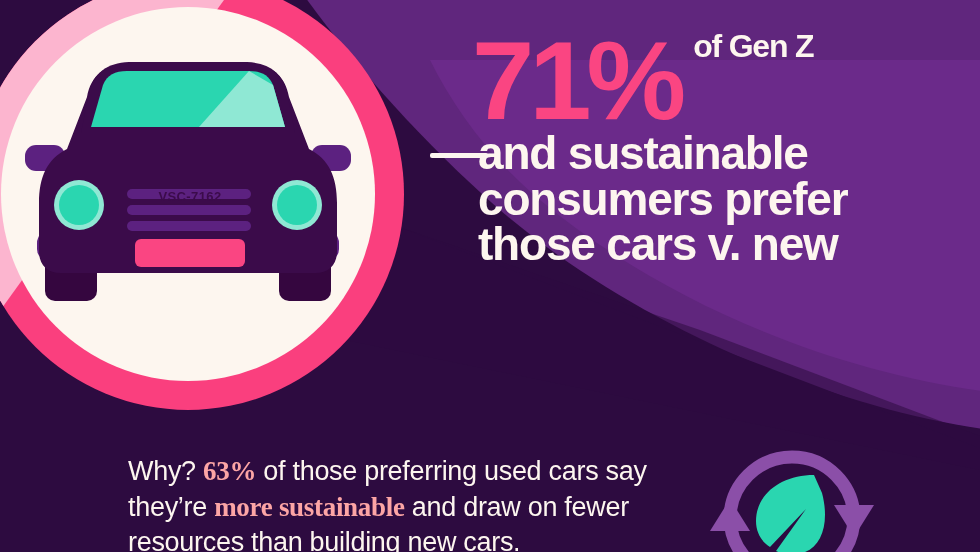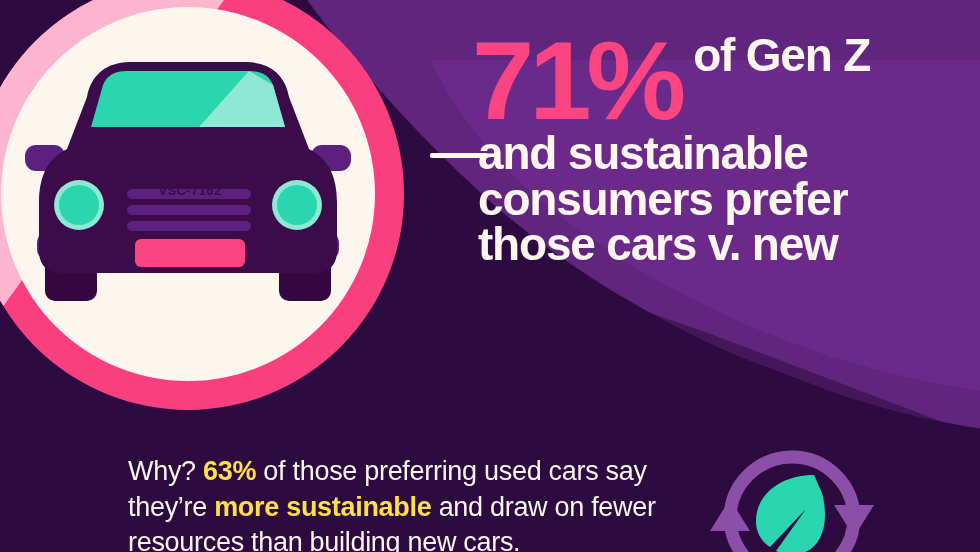--- a/index.html
+++ b/index.html
@@ -108,21 +108,21 @@
     margin-top: -2px;
   }
   .hl-pct {
     font-size: 112px;
     font-weight: 700;
     color: #fa4582;
     letter-spacing: -5px;
     line-height: 0.95;
   }
   .hl-genz {
-    font-size: 46px;
+    font-size: 32px;
     font-weight: 700;
     color: #fdf6ef;
     letter-spacing: -1.2px;
     margin-left: 12px;
     white-space: nowrap;
   }
   .hl-rest {
     font-size: 46px;
     font-weight: 700;
     color: #fdf6ef;
@@ -138,22 +138,23 @@
     top: 454px;
     width: 580px;
     font-size: 27px;
     font-weight: 400;
     color: #fdf6ef;
     line-height: 1.32;
     letter-spacing: -0.3px;
     z-index: 6;
   }
   .sub b {
-    color: #fde047;
-    font-weight: 700;
+    color: #fca5a5;
+    font-weight: 700;
+    font-family: Liberation Serif, serif;
   }
 
   
   .recycle {
     position: absolute;
     left: 706px;
     top: 437px;
     width: 172px;
     height: 150px;
     z-index: 6;
@@ -210,21 +211,21 @@
         <circle cx="274" cy="152" r="25" fill="#8fe8d4"></circle>
         <circle cx="274" cy="152" r="20" fill="#2ad6b0"></circle>
 
         <rect x="104" y="136" width="124" height="10" rx="5" fill="#5c2180"></rect>
         <rect x="104" y="152" width="124" height="10" rx="5" fill="#5c2180"></rect>
         <rect x="104" y="168" width="124" height="10" rx="5" fill="#5c2180"></rect>
 
         <rect x="112" y="186" width="110" height="28" rx="6" fill="#fa4582"></rect>
       </svg>
 
-      <div style="position:absolute; left:134px; top:176px; width:110px; text-align:center;
+      <div style="position:absolute; left:134px; top:182px; width:110px; text-align:center;
                   font-size:13px; font-weight:700; color:#3b0b4a; letter-spacing:0.4px;">VSC-7162</div>
     </div>
   </div>
 
   <div class="dash"></div>
 
   <div class="headline">
     <div class="hl-big-row">
       <span class="hl-pct">71%</span>
       <span class="hl-genz">of Gen Z</span>

